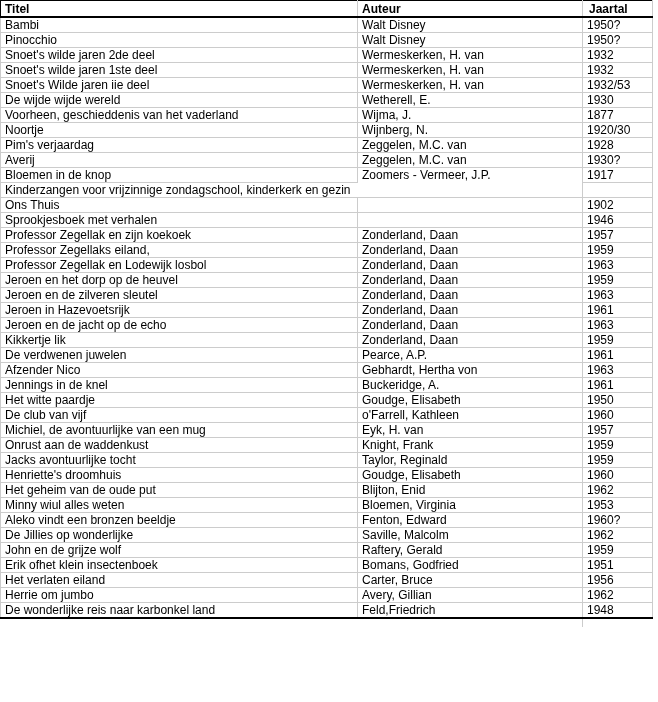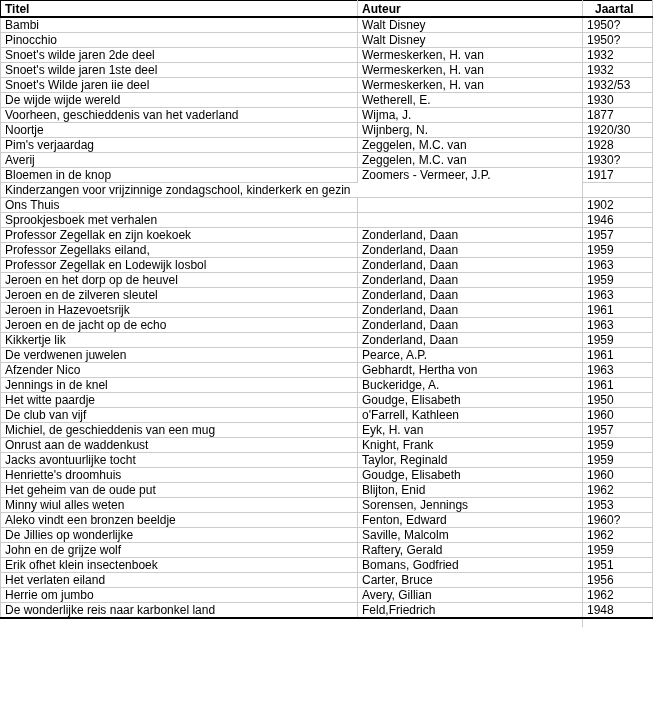--- a/index.html
+++ b/index.html
@@ -37,21 +37,21 @@
     vertical-align:middle;
   }
   thead th{
     font-weight:bold;
     height:15px;
     border-top:1px solid var(--border);
     border-bottom:2px solid var(--border);
     border-right:1px solid var(--grid);
   }
   thead th:first-child{border-left:1px solid var(--border);}
-  thead th.col-jaartal{padding-left:12px;}
+  thead th.col-jaartal{padding-left:6px;}
   tbody td{
     border-bottom:1px solid var(--grid);
     border-right:1px solid var(--grid);
   }
   tbody td:first-child{border-left:1px solid var(--grid);margin-left:32px;}
   tbody td.col-jaartal{}
   tbody tr:last-child td{border-bottom:2px solid var(--border);}
   
   tr.before-overflow td.col-auteur{border-bottom:1px solid transparent;}
   .grid-stub{
@@ -206,21 +206,21 @@
           <td class="col-titel">Het witte paardje</td>
           <td class="col-auteur">Goudge, Elisabeth</td>
           <td class="col-jaartal">1950</td>
         </tr>
         <tr>
           <td class="col-titel">De club van vijf</td>
           <td class="col-auteur">o'Farrell, Kathleen</td>
           <td class="col-jaartal">1960</td>
         </tr>
         <tr>
-          <td class="col-titel">Michiel, de geschieddenis van een mug</td>
+          <td class="col-titel">Michiel, de avontuurlijke van een mug</td>
           <td class="col-auteur">Eyk, H. van</td>
           <td class="col-jaartal">1957</td>
         </tr>
         <tr>
           <td class="col-titel">Onrust aan de waddenkust</td>
           <td class="col-auteur">Knight, Frank</td>
           <td class="col-jaartal">1959</td>
         </tr>
         <tr>
           <td class="col-titel">Jacks avontuurlijke tocht</td>
@@ -232,21 +232,21 @@
           <td class="col-auteur">Goudge, Elisabeth</td>
           <td class="col-jaartal">1960</td>
         </tr>
         <tr>
           <td class="col-titel">Het geheim van de oude put</td>
           <td class="col-auteur">Blijton, Enid</td>
           <td class="col-jaartal">1962</td>
         </tr>
         <tr>
           <td class="col-titel">Minny wiul alles weten</td>
-          <td class="col-auteur">Sorensen, Jennings</td>
+          <td class="col-auteur">Bloemen, Virginia</td>
           <td class="col-jaartal">1953</td>
         </tr>
         <tr>
           <td class="col-titel">Aleko vindt een bronzen beeldje</td>
           <td class="col-auteur">Fenton, Edward</td>
           <td class="col-jaartal">1960?</td>
         </tr>
         <tr>
           <td class="col-titel">De Jillies op wonderlijke</td>
           <td class="col-auteur">Saville, Malcolm</td>

